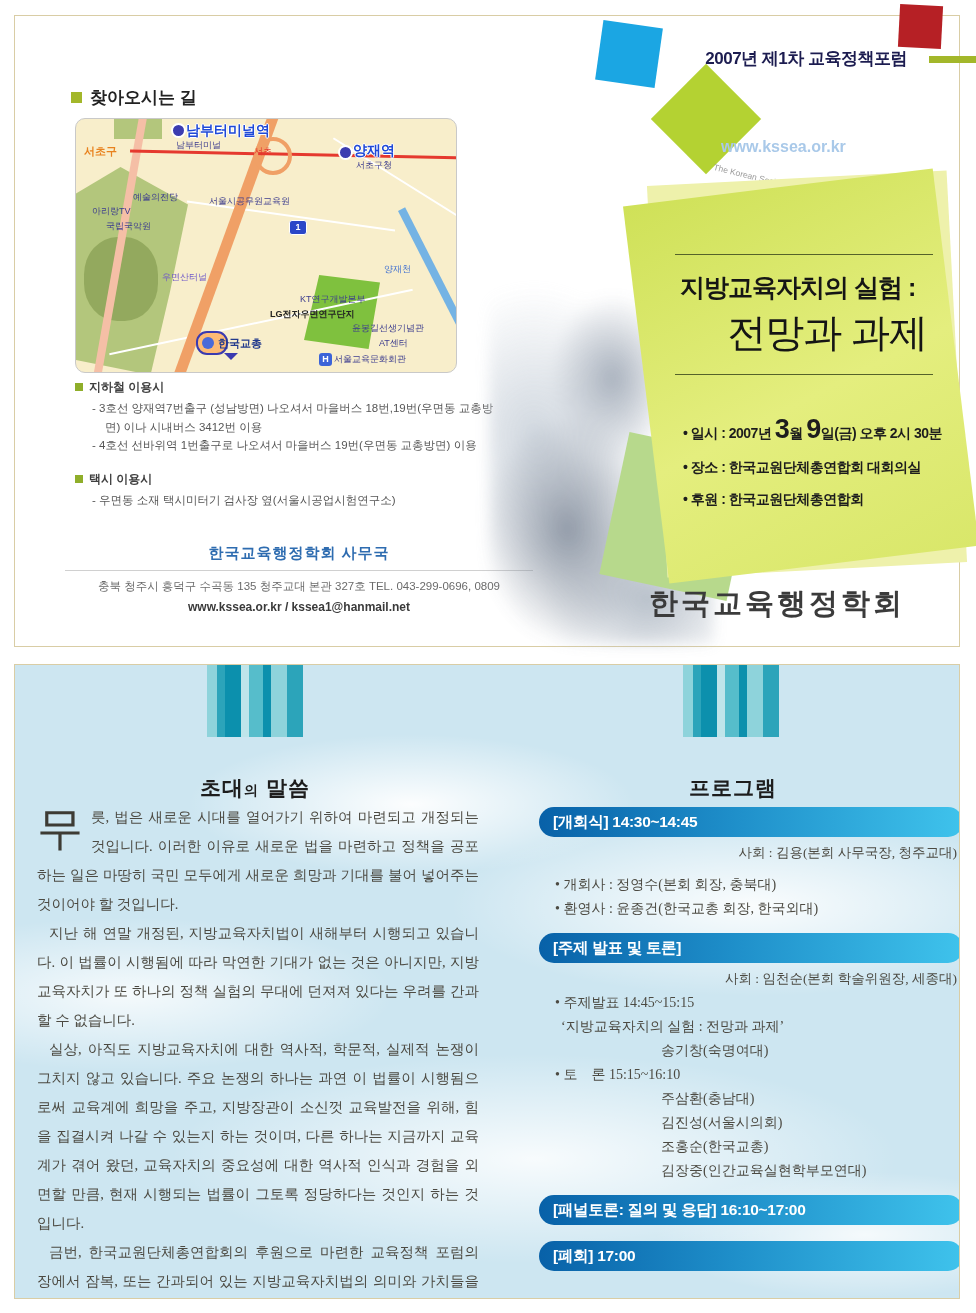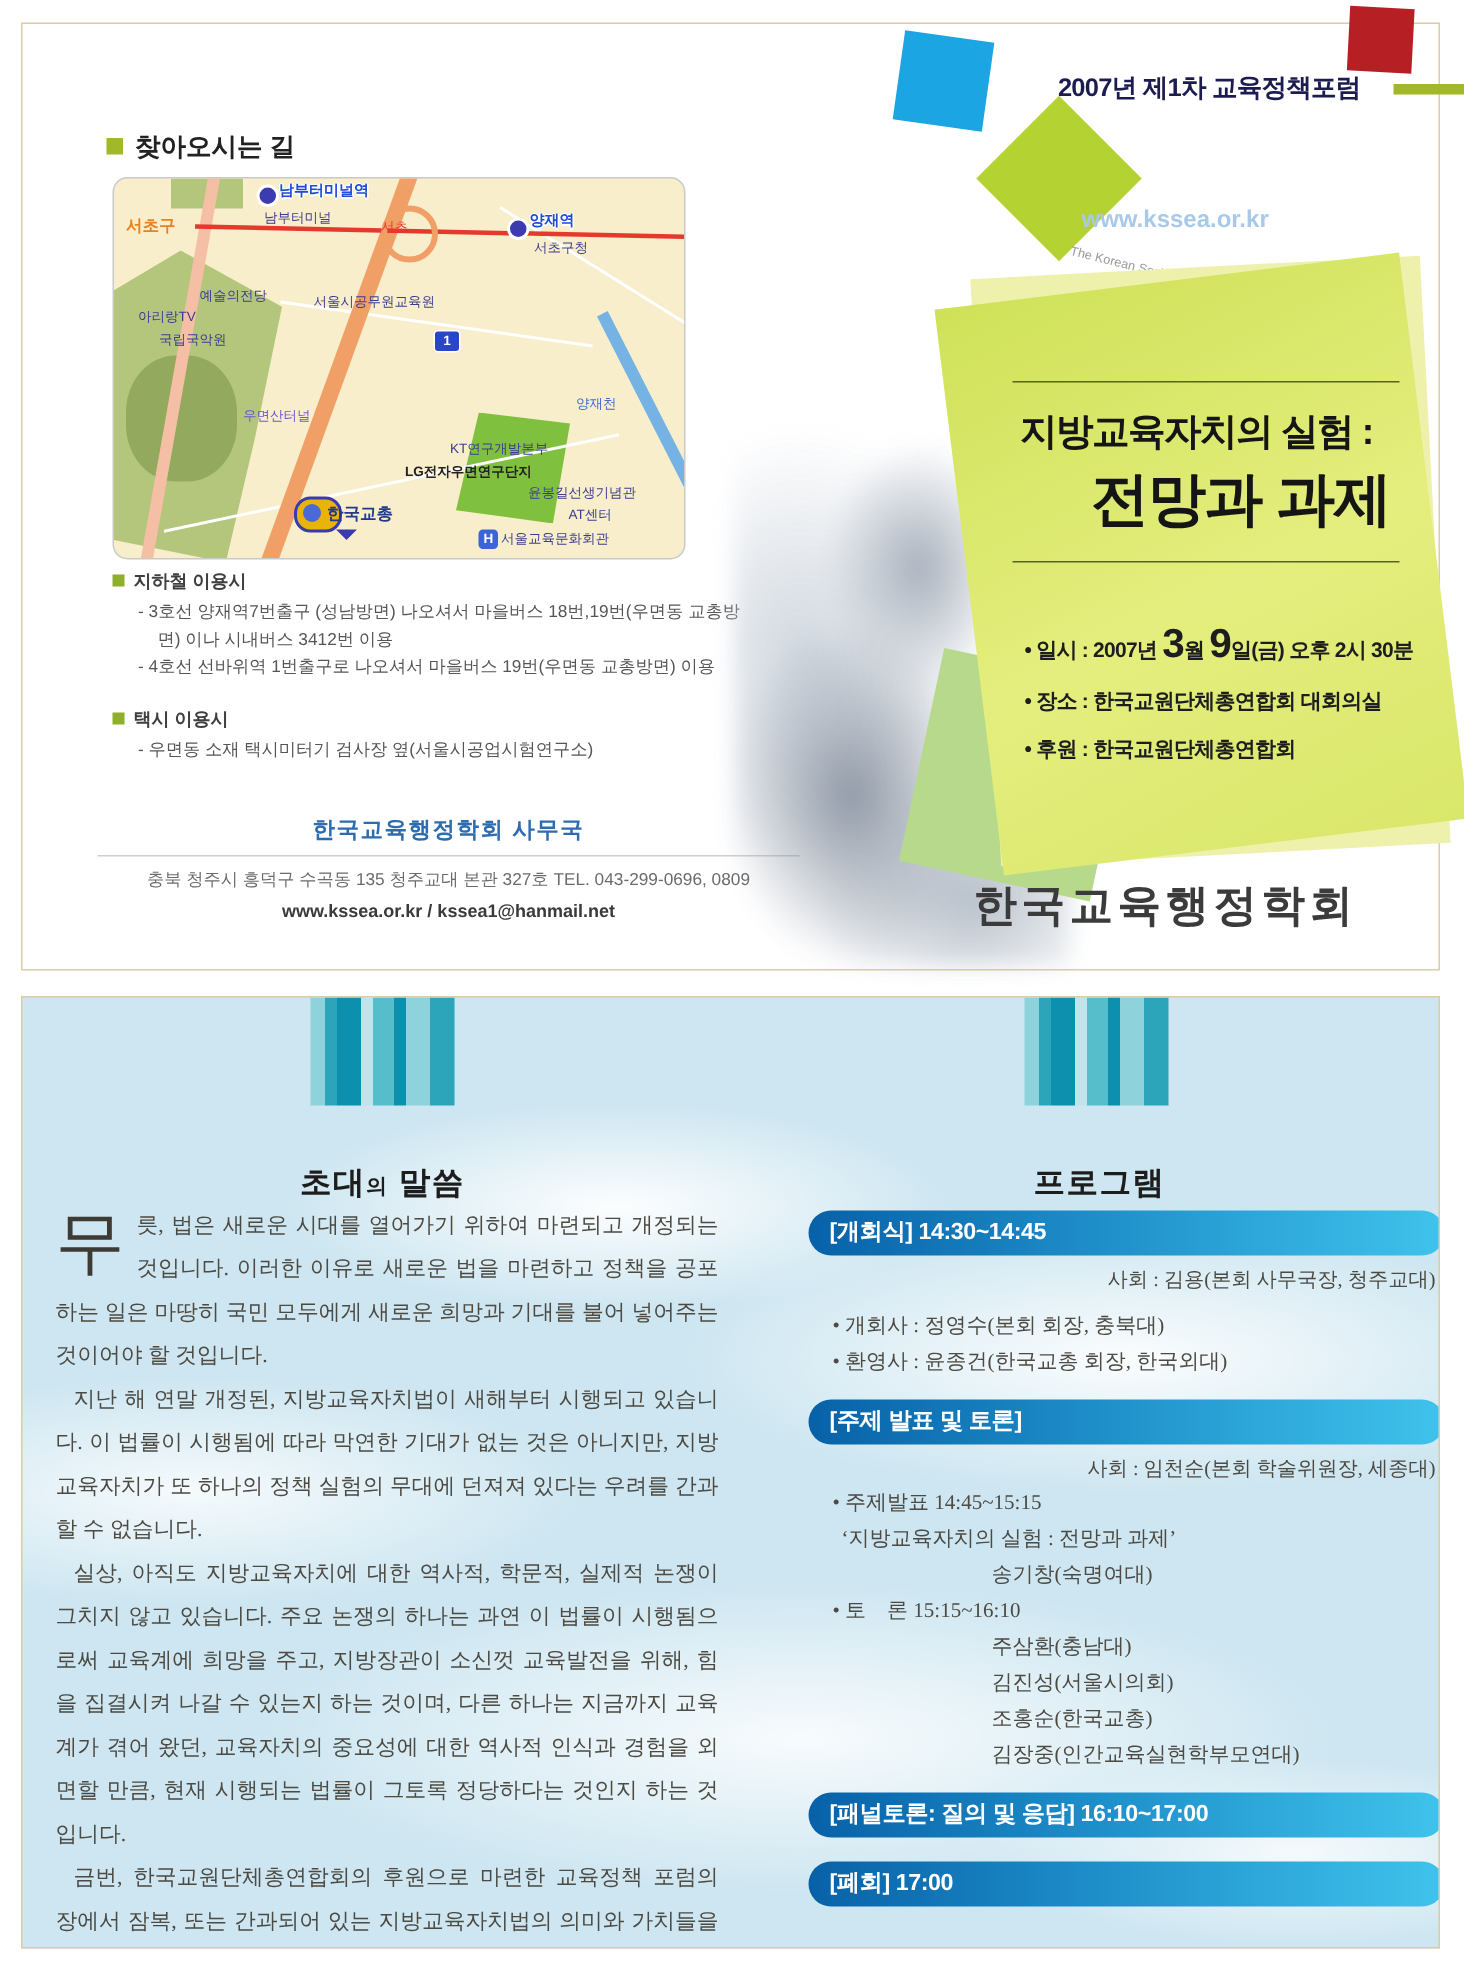--- a/index.html
+++ b/index.html
@@ -41,33 +41,33 @@
   .rw1{left:110px;top:96px;width:210px;transform:rotate(8deg);}
   .rw2{left:30px;top:202px;width:310px;transform:rotate(-12deg);}
   .rw3{left:246px;top:58px;width:150px;transform:rotate(32deg);}
   .road-left{left:64px;top:-8px;width:8px;height:292px;background:#f5bfa6;transform:rotate(10deg);transform-origin:top left;}
   .road-main{left:196px;top:-15px;width:11px;height:300px;background:#f0a066;transform:rotate(20deg);transform-origin:top left;}
   .road-red{left:54px;top:34px;width:332px;height:3px;background:#e5392e;transform:rotate(1.2deg);}
   .ic-ring{left:178px;top:18px;width:30px;height:30px;border:4px solid #f0a066;border-radius:50%;background:transparent;}
   .stream{left:322px;top:92px;width:8px;height:195px;background:#74b3e4;transform:rotate(-27deg);transform-origin:top left;}
   .ml{font-size:9px;color:#3c3c8e;white-space:nowrap;line-height:1;}
   .ml.b{font-weight:bold;color:#222;}
-  .ml.st{color:#1f49d7;font-weight:bold;font-size:10px;
+  .ml.st{color:#1f49d7;font-weight:bold;font-size:14px;
          text-shadow:1px 0 #fff,-1px 0 #fff,0 1px #fff,0 -1px #fff;}
   .ml.gu{color:#e8821e;font-weight:bold;font-size:11px;}
   .ml.tun{color:#6f58c8;}
   .ml.riv{color:#3f6fd0;}
   .ml.rd{color:#e5392e;font-weight:normal;}
   .badge1{left:213px;top:101px;width:16px;height:13px;background:#2a46c8;color:#fff;
           font-size:9px;font-weight:bold;text-align:center;line-height:13px;border-radius:3px;border:1px solid #fff;}
   .badgeH{left:243px;top:234px;width:13px;height:13px;background:#3c64d8;color:#fff;
           font-size:9px;font-weight:bold;text-align:center;line-height:13px;border-radius:3px;}
   .dot{width:11px;height:11px;border-radius:50%;background:#3c3cb0;border:2px solid #fff;}
   .dot.d1{left:95px;top:4px;} .dot.d2{left:262px;top:26px;}
-  .callout{left:120px;top:212px;height:20px;background:#eab308;border:2px solid #3a3ab0;border-radius:11px;
+  .callout{left:120px;top:212px;height:20px;background:#fdba74;border:2px solid #3a3ab0;border-radius:11px;
            padding:0 8px 0 4px;font-size:11px;font-weight:bold;color:#223a8c;line-height:20px;white-space:nowrap;
            position:absolute;}
   .callout .bus-ic{position:static;display:inline-block;width:12px;height:12px;border-radius:50%;
                    background:#4a6ad8;margin-right:4px;vertical-align:-2px;}
   .callout .tail{position:absolute;left:26px;top:20px;width:0;height:0;border:7px solid transparent;
                  border-top-color:#3a3ab0;border-bottom:none;}
 
   .dir-block{position:absolute;left:60px;width:428px;font-size:11.5px;color:#555;line-height:1.6;}
   .dir-block.subway{top:362px;} .dir-block.taxi{top:454px;}
   .dir-title{font-weight:bold;color:#3f3f3f;font-size:12px;margin-bottom:2px;}
@@ -96,21 +96,21 @@
       radial-gradient(ellipse 140px 120px at 70% 88%, #aab4c0, rgba(255,255,255,0) 75%),
       radial-gradient(ellipse 160px 200px at 20% 45%, #c9d1da, rgba(255,255,255,0) 75%);}
   .bigd{position:absolute;}
   .bigd.sliver{left:598px;top:428px;width:130px;height:145px;background:#b7d98c;transform:rotate(12deg);}
   .bigd.outer{left:642px;top:162px;width:300px;height:392px;background:#eef1ab;transform:rotate(-3deg);}
   .bigd.main{left:630px;top:170px;width:312px;height:380px;transform:rotate(-7deg);
              background:linear-gradient(160deg,#cfe158 0%,#e4ee7e 55%,#d9e76a 100%);}
   .event-box{position:absolute;left:660px;top:238px;width:258px;}
   .ev-rule{border:none;border-top:1px solid #55622a;margin:0;}
   .ev-t1{font-size:25px;font-weight:bold;color:#151515;margin:16px 0 2px 5px;letter-spacing:-1px;}
-  .ev-t2{font-size:39px;font-weight:bold;color:#151515;text-align:right;margin:2px 6px 14px 0;letter-spacing:-1px;}
+  .ev-t2{font-size:39px;font-weight:normal;color:#151515;text-align:right;margin:2px 6px 14px 0;letter-spacing:-1px;}
   .ev-details{position:absolute;left:668px;top:398px;width:280px;font-size:14px;font-weight:bold;color:#1d1d1d;}
   .ev-d{margin-bottom:14px;letter-spacing:-0.5px;}
   .ev-d .big{font-size:27px;font-weight:bold;}
   .org{position:absolute;left:634px;top:568px;font-size:29px;font-weight:bold;color:#3b3b3b;letter-spacing:3px;}
 
   
   .ribbon{position:absolute;top:0;width:96px;height:72px;
     background:linear-gradient(to right,#8ed3db 0 10px,#2ca4ba 10px 18px,#0c90ad 18px 34px,
       #bfe5ea 34px 42px,#56bdcb 42px 56px,#0c90ad 56px 64px,#8ed3db 64px 80px,#2ca4ba 80px 96px);}
   .ribbon.l{left:192px;} .ribbon.r{left:668px;}

